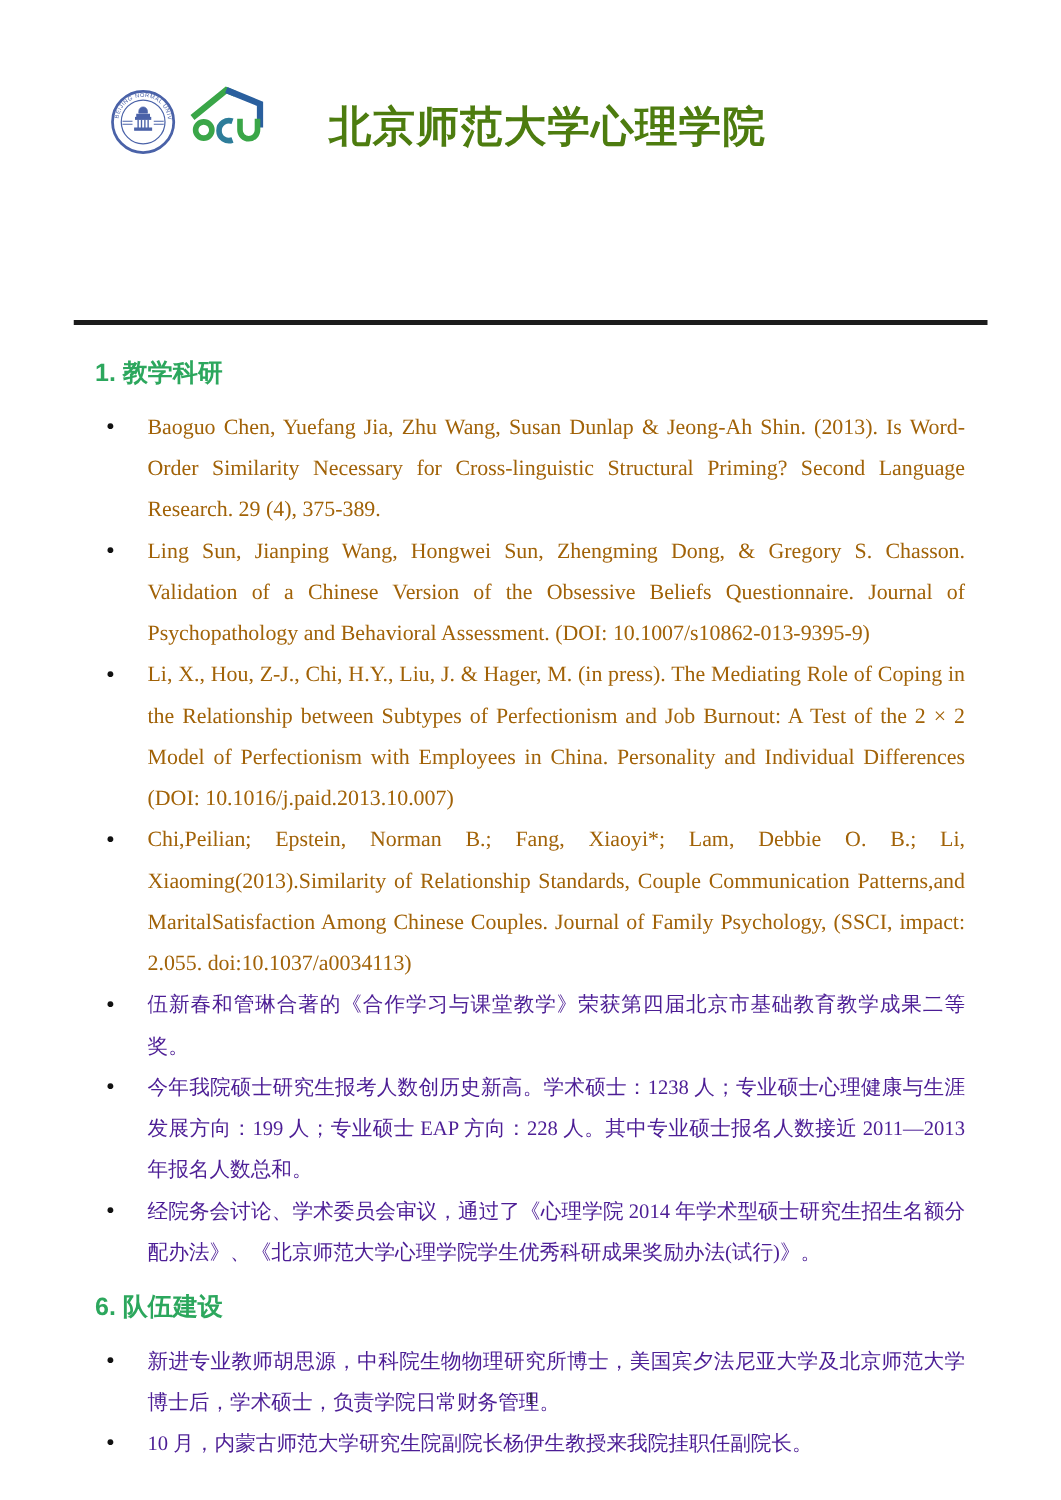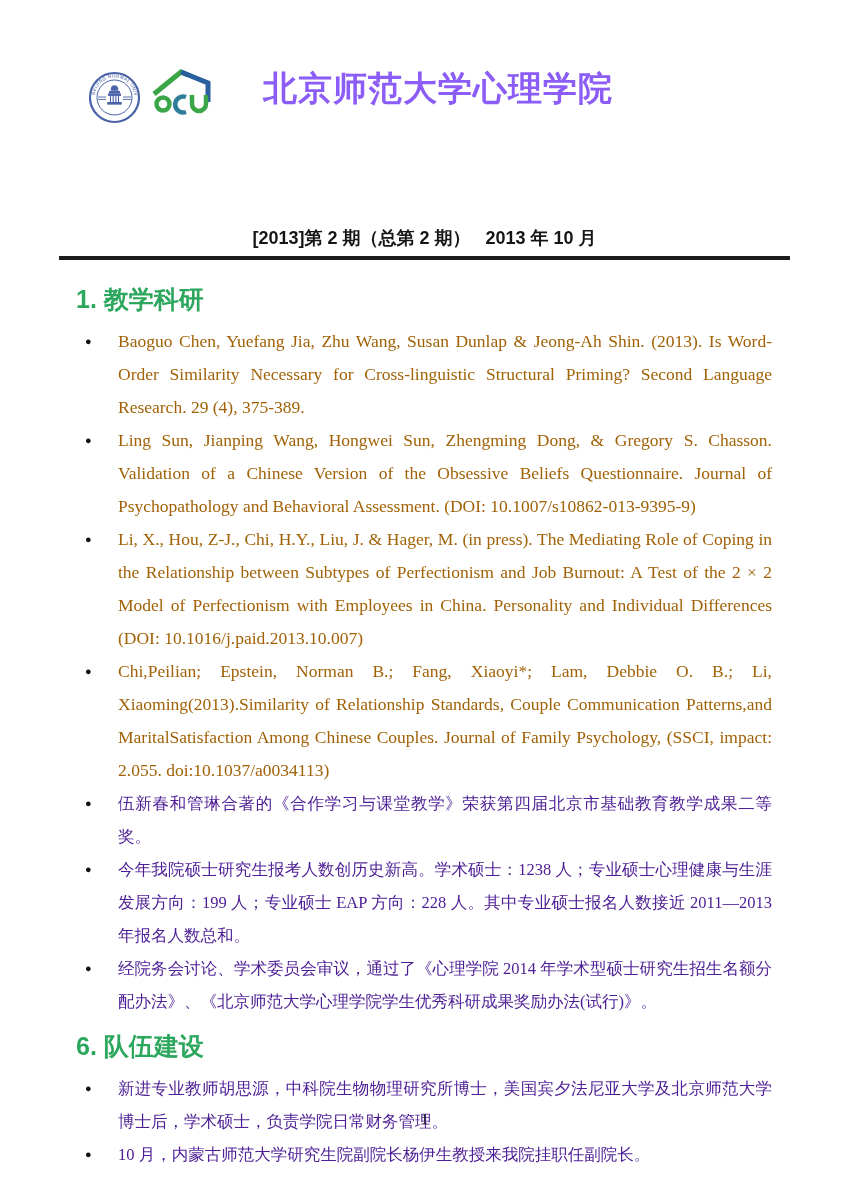--- a/index.html
+++ b/index.html
@@ -21,25 +21,25 @@
     left: 88px; top: 71px;
     width: 53px; height: 53px;
   }
   .logo-psy {
     position: absolute;
     left: 150px; top: 66px;
     width: 62px; height: 54px;
   }
   .inst-title {
     position: absolute;
-    left: 263px; top: 66px;
+    left: 263px; top: 79px;
     font-size: 34px;
     font-weight: bold;
     letter-spacing: 1px;
-    color: #8b5cf6;
+    color: #4d7c0f;
     font-family: Liberation Serif, serif;
     white-space: nowrap;
   }
   .doc-title {
     position: absolute;
     left: 0; top: 136px;
     width: 100%;
     text-align: center;
     font-size: 53px;
     font-weight: bold;
@@ -68,21 +68,21 @@
 
   
   .content {
     position: absolute;
     left: 0; top: 270px;
     width: 100%;
     padding: 0 77px 0 78px;
   }
   .section-heading {
     font-family: "Liberation Sans", "DejaVu Sans", sans-serif;
-    font-size: 25px;
+    font-size: 20px;
     font-weight: bold;
     color: #2ca75d;
     margin-top: 15px;
     margin-bottom: 12px;
     margin-left: -2px;
     line-height: 28px;
   }
   .section-heading.second { margin-top: 14px; }
   .bullet-item {
     display: flex;
@@ -159,21 +159,20 @@
     <g fill="none" stroke-linejoin="miter">
       <path d="M4 28 L31 6 L38 9" stroke="#3aa648" stroke-width="5"></path>
       <path d="M31 6 L58 17 L58 36" stroke="#2a5f9e" stroke-width="5"></path>
       <circle cx="13" cy="38" r="6.5" stroke="#3aa648" stroke-width="4.5"></circle>
       <path d="M36 31 a8 8 0 1 0 0 15" stroke="#2e7d9a" stroke-width="4.5"></path>
       <path d="M42 29 v9 a7 7 0 0 0 14 0 v-9" stroke="#3aa648" stroke-width="4.5"></path>
     </g>
   </svg>
 
   <div class="inst-title">北京师范大学心理学院</div>
-  <div class="issue-line">[2013]第 2 期（总第 2 期）   2013 年 10 月</div>
   <div class="top-rule"></div>
 
   <div class="content">
 
     <div class="section-heading">1. 教学科研</div>
 
     <div class="bullet-item">
       <span class="bullet-marker">●</span>
       <div class="bullet-text">Baoguo Chen, Yuefang Jia, Zhu Wang, Susan Dunlap &amp; Jeong-Ah Shin. (2013). Is Word-Order Similarity Necessary for Cross-linguistic Structural Priming? Second Language Research. 29 (4), 375-389.</div>
     </div>

